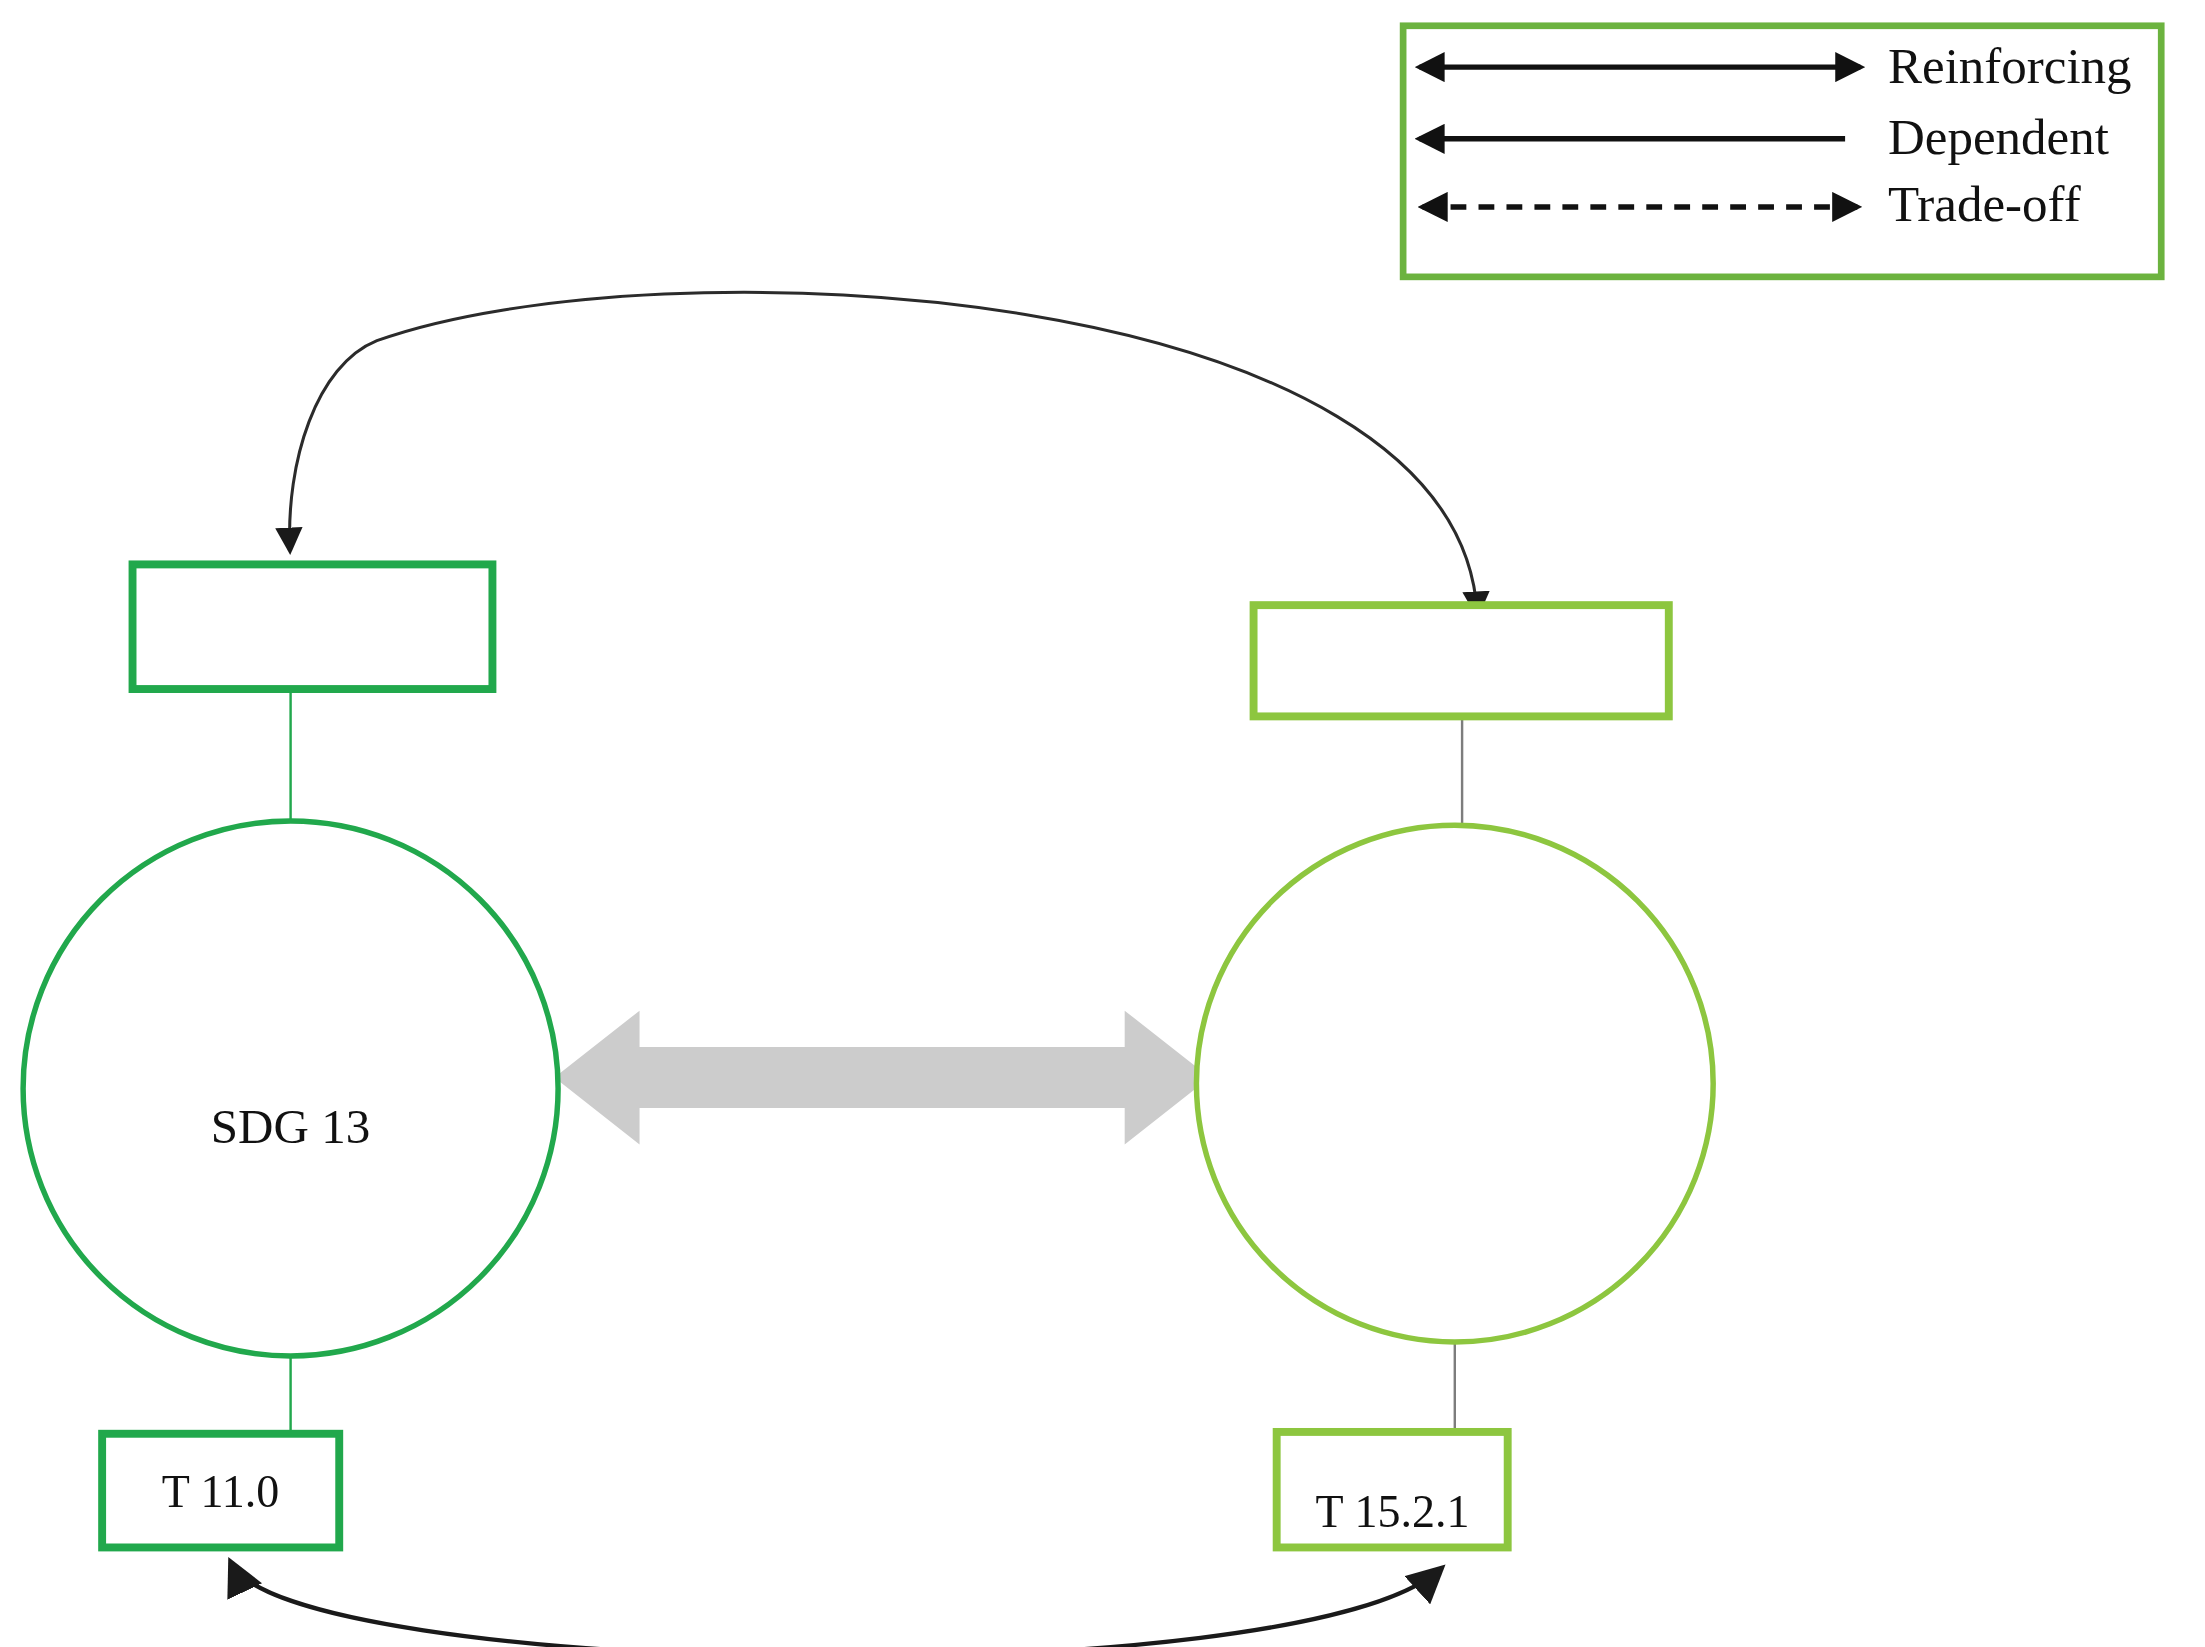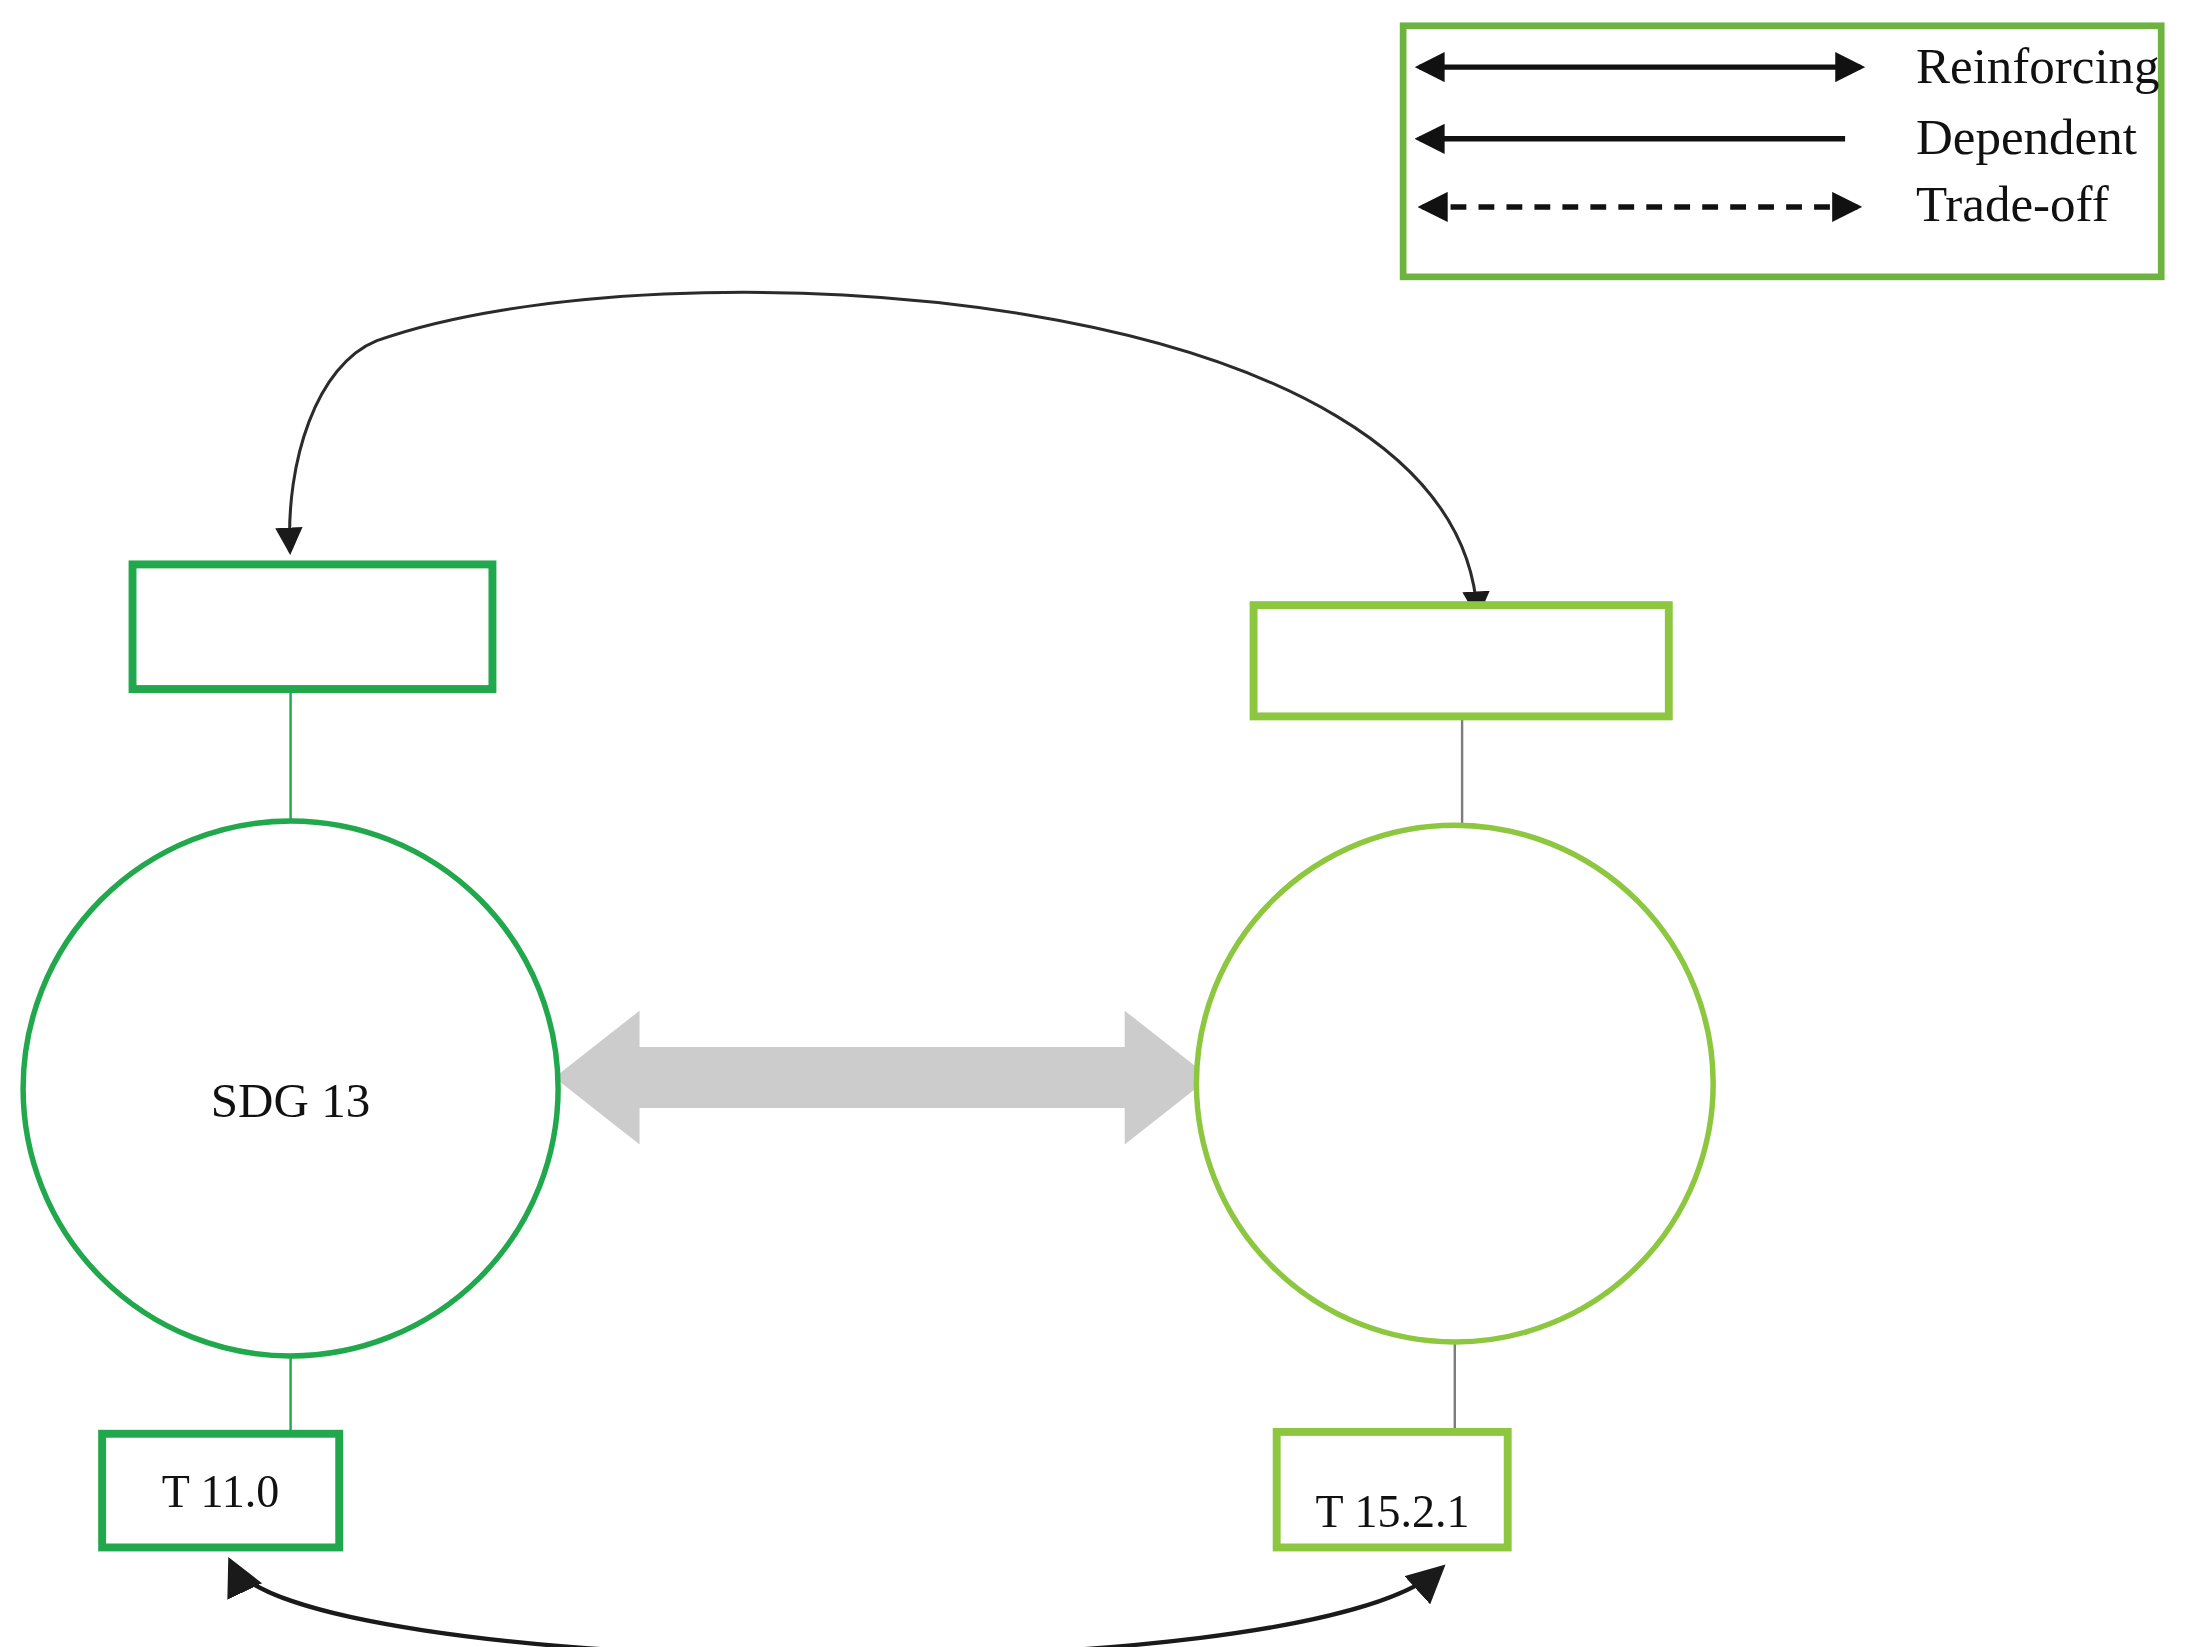--- a/index.html
+++ b/index.html
@@ -38,21 +38,20 @@
   }
   .circle-label {
     font-size: 49px;
   }
   .legend-label {
     position: absolute;
     font-size: 51px;
     color: #111111;
     white-space: nowrap;
     line-height: 1;
-    margin-left: 28px;
   }
   .hit {
     position: absolute;
   }
 </style>
 </head>
 <body>
 
 <div id="stage">
 
@@ -95,21 +94,21 @@
 
     <rect x="2308" y="42" width="1247" height="413" fill="#ffffff" stroke="#6cb33f" stroke-width="11"></rect>
 
     <line x1="2335" y1="110" x2="3060" y2="110" stroke="#111111" stroke-width="9" marker-start="url(#arrowLegend)" marker-end="url(#arrowLegend)"></line>
 
     <line x1="2335" y1="228" x2="3035" y2="228" stroke="#111111" stroke-width="9" marker-start="url(#arrowLegend)"></line>
 
     <line x1="2340" y1="340" x2="3055" y2="340" stroke="#111111" stroke-width="9" stroke-dasharray="26 20" marker-start="url(#arrowLegend)" marker-end="url(#arrowLegend)"></line>
   </svg>
 
-  <div class="node-label circle-label" style="left:23px;  top:1070px; width:535px; height:61px;text-align:center;">SDG 13</div>
+  <div class="node-label circle-label" style="left:23px;  top:1096px; width:535px; height:61px;text-align:center;">SDG 13</div>
 
 
 
 
   <div class="node-label box-label" style="left:102px;  top:1464px; width:237px; height:54px;">T 11.0</div>
 
   <div class="node-label box-label" style="left:1277px; top:1484px; width:231px; height:54px;">T 15.2.1</div>
 
   <div class="legend-label" style="left:1888px; top:41px;">Reinforcing</div>
 

